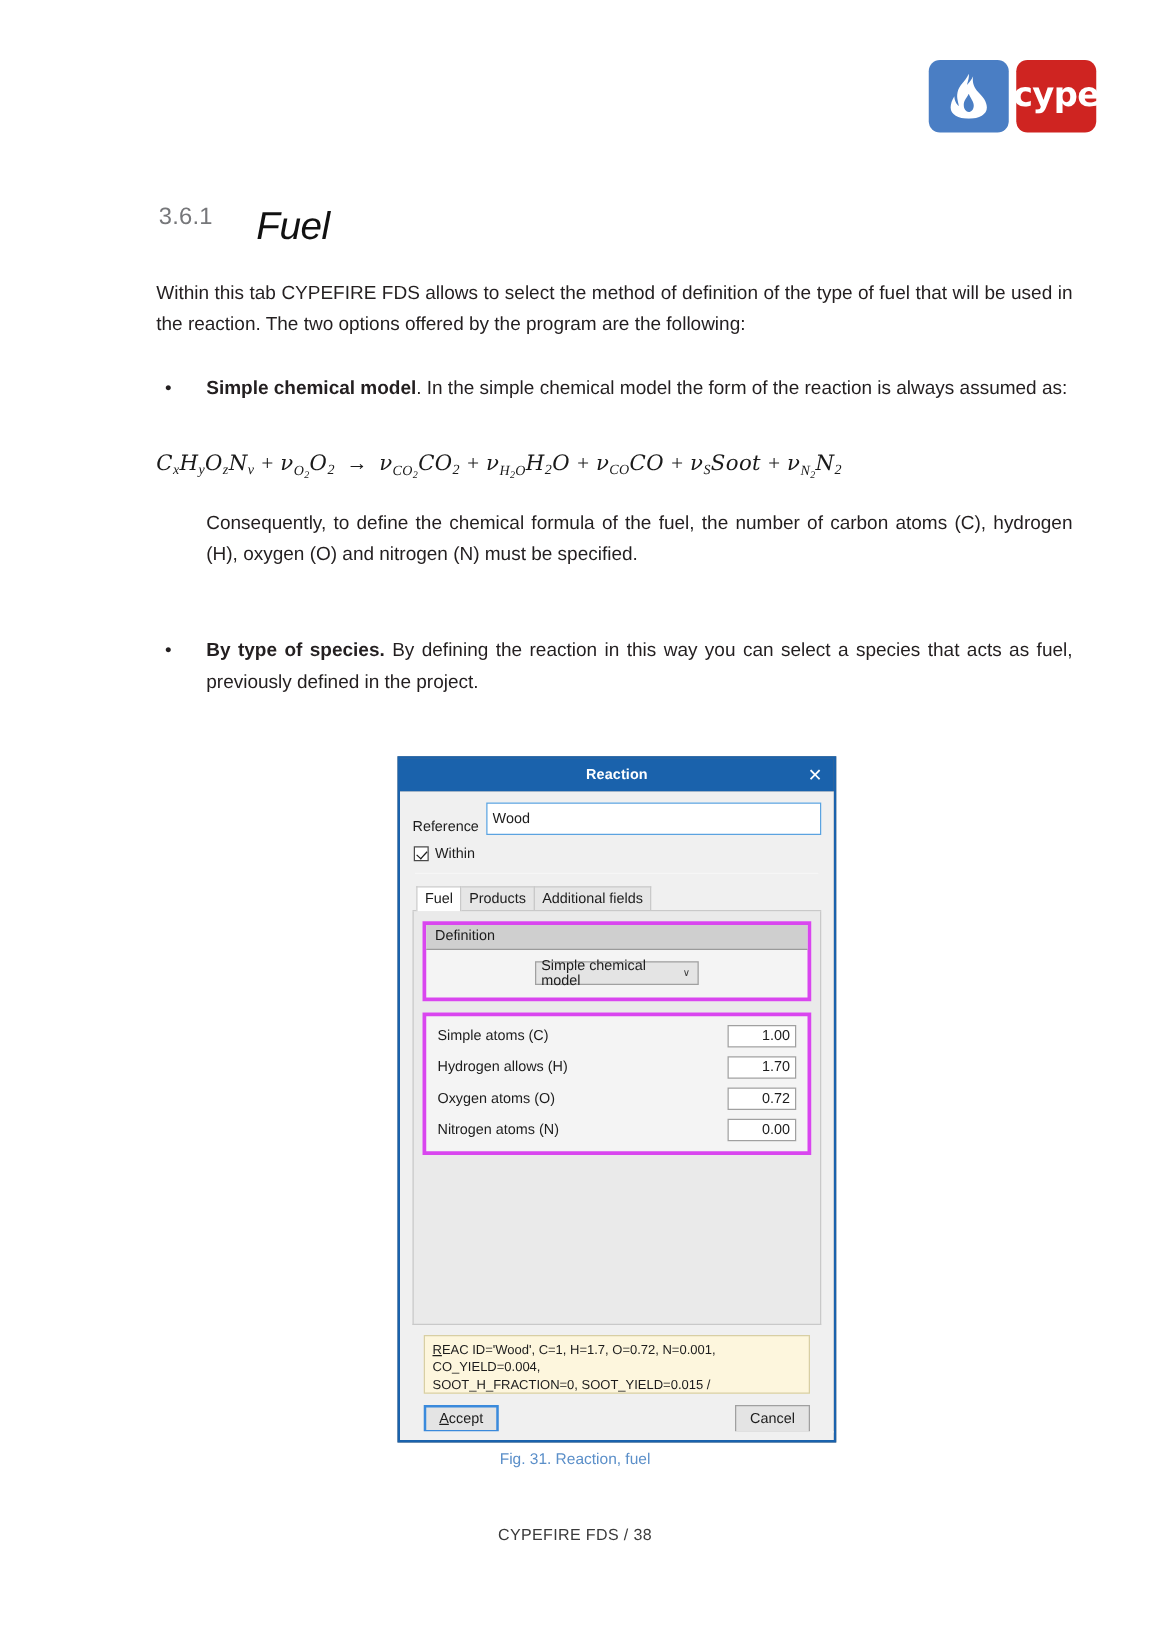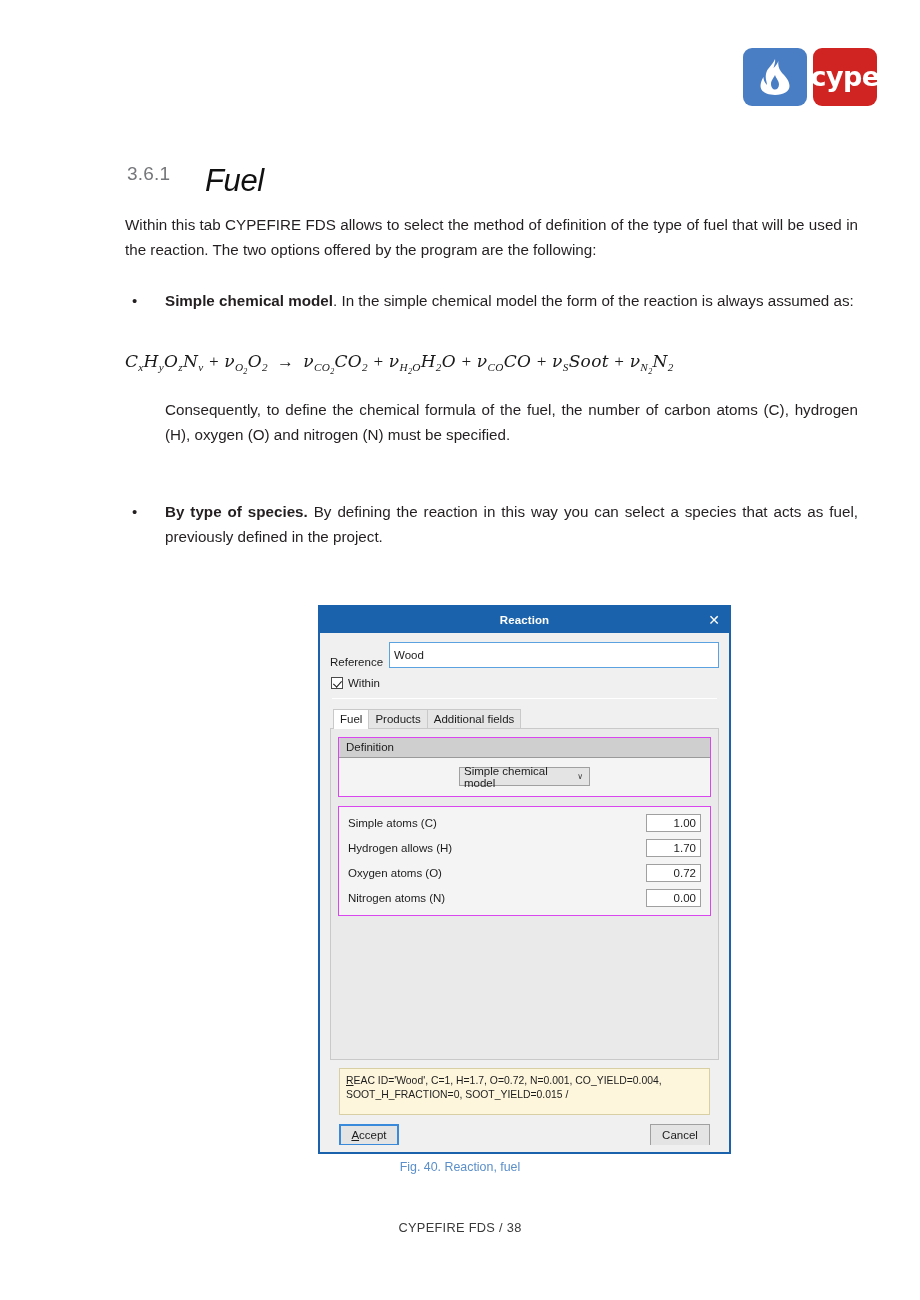--- a/index.html
+++ b/index.html
@@ -62,21 +62,21 @@
     font-style: italic;
     font-weight: 500;
     color: #111111;
     letter-spacing: -0.4px;
   }
 
   
   .content {
     position: absolute;
     left: 125px;
-    top: 212px;
+    top: 222px;
     width: 733px;
   }
   .para {
     font-size: 15.2px;
     line-height: 25px;
     text-align: justify;
     color: #231f20;
     margin: 0;
   }
   .bullet-row {
@@ -119,21 +119,21 @@
     font-size: 0.72em;
   }
   .nu { font-family: "DejaVu Serif", serif; font-style: italic; }
   .bullet-row.second { margin-top: 52px; }
 
   
   .dialog-wrap {
     position: absolute;
     left: 318px;
     top: 605px;
-    width: 413px;
+    width: 351px;
     height: 549px;
     border: 2px solid #1a62ac;
     background: #737373;
   }
   .titlebar {
     height: 26px;
     background: #1a62ac;
     position: relative;
     display: flex;
     align-items: center;
@@ -243,21 +243,21 @@
 
   .tabpanel {
     background: #eaeaea;
     border: 1px solid #c9c9c9;
     border-top: none;
     padding: 8px 7px 8px 7px;
     height: 331px;
   }
 
   .group {
-    border: 1px solid #d946ef;
+    border: 3px solid #d946ef;
     background: #f4f4f4;
     margin-bottom: 9px;
   }
   .group-head {
     background: #cfcfcf;
     border-bottom: 1px solid #9a9a9a;
     font-size: 11.5px;
     color: #1c1c1c;
     padding: 2px 7px;
     line-height: 15px;
@@ -490,14 +490,14 @@
     <div class="btnbar">
       <div class="btn default"><u>A</u><span>ccept</span></div>
       <div class="btn">Cancel</div>
     </div>
 
   </div>
 
   <div class="dialog-footer-strip"></div>
 </div>
 
-<div class="fig-caption">Fig. 40. Reaction, fuel</div>
+<div class="fig-caption">Fig. 31. Reaction, fuel</div>
 <div class="page-footer">CYPEFIRE FDS  /  38</div>
 
 </body></html>

